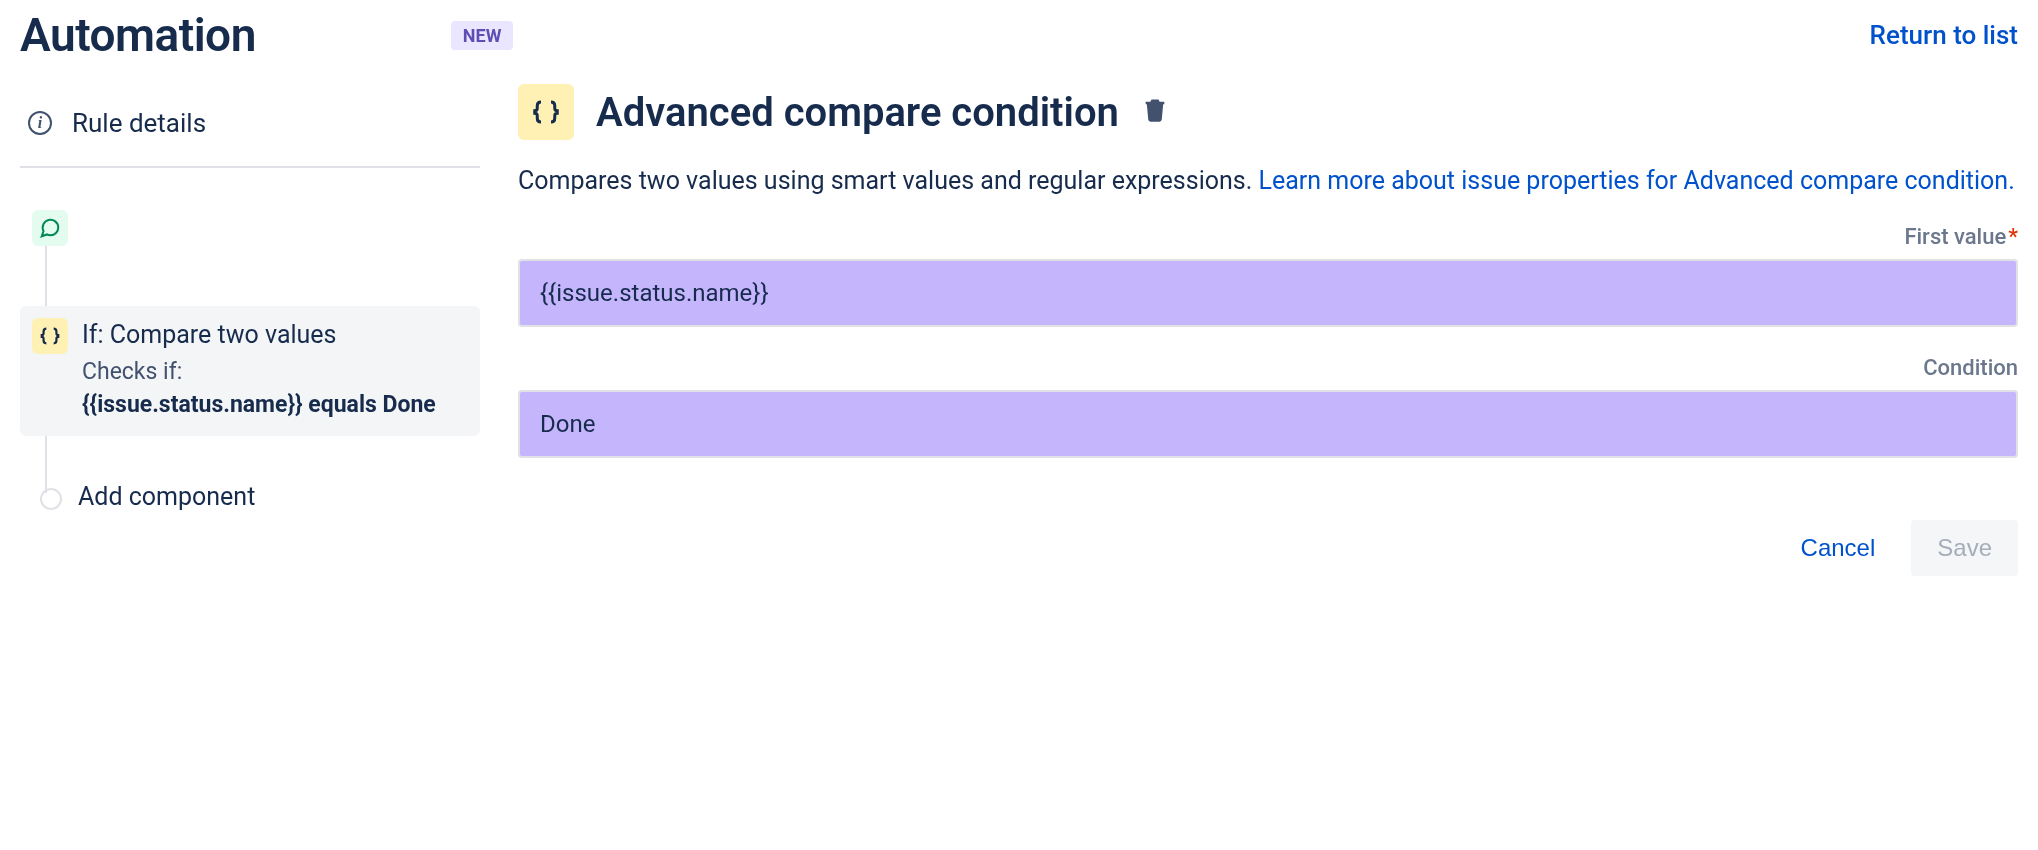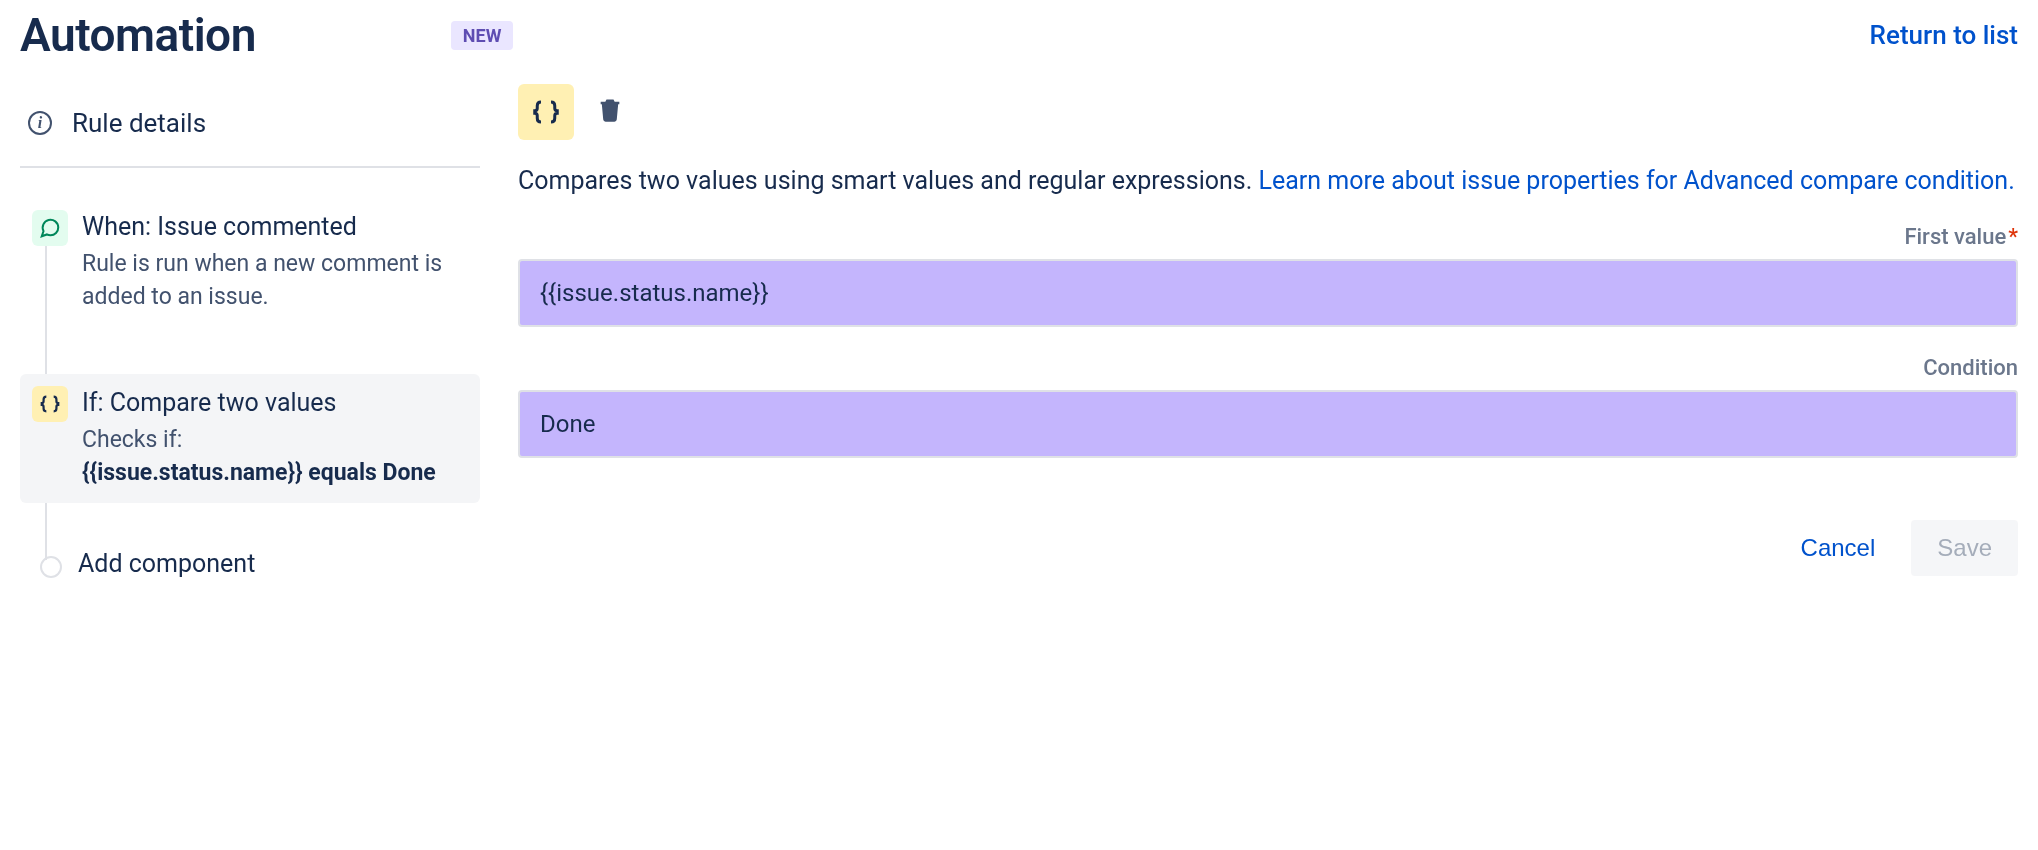--- a/index.html
+++ b/index.html
@@ -256,24 +256,20 @@
       </div>
 
       <div class="timeline">
         <div class="vline"></div>
 
         <div class="step">
           <div class="step-icon icon-green">
             <svg width="22" height="22" viewBox="0 0 24 24" fill="none" stroke="#00875A" stroke-width="2.2">
               <path d="M21 11.5a8.38 8.38 0 0 1-8.5 8.5 8.5 8.5 0 0 1-3.9-.95L3 21l1.95-5.6A8.5 8.5 0 1 1 21 11.5z"></path>
             </svg>
-          </div>
-          <div class="step-body">
-            <div class="step-title">When: Issue commented</div>
-            <div class="step-desc">Rule is run when a new comment is added to an issue.</div>
           </div>
         </div>
 
         <div class="step selected">
           <div class="step-icon icon-yellow">
             <svg class="braces-svg" viewBox="0 0 24 24" fill="none" stroke="#172B4D" stroke-width="2.4">
               <path d="M8 4c-2 0-3 1-3 3v2c0 1.5-.5 2-2 2v2c1.5 0 2 .5 2 2v2c0 2 1 3 3 3"></path>
               <path d="M16 4c2 0 3 1 3 3v2c0 1.5 .5 2 2 2v2c-1.5 0-2 .5-2 2v2c0 2-1 3-3 3"></path>
             </svg>
           </div>
@@ -295,20 +291,21 @@
     </aside>
 
     <main class="main">
       <div class="main-header">
         <div class="main-icon">
           <svg class="braces-svg big" viewBox="0 0 24 24" fill="none" stroke="#172B4D" stroke-width="2.4">
             <path d="M8 4c-2 0-3 1-3 3v2c0 1.5-.5 2-2 2v2c1.5 0 2 .5 2 2v2c0 2 1 3 3 3"></path>
             <path d="M16 4c2 0 3 1 3 3v2c0 1.5 .5 2 2 2v2c-1.5 0-2 .5-2 2v2c0 2-1 3-3 3"></path>
           </svg>
         </div>
+        <h2 class="main-title">Advanced compare condition</h2>
         <span class="trash-icon">
           <svg width="28" height="28" viewBox="0 0 24 24" fill="#42526E">
             <path d="M5 7h14l-1.2 13.2A2 2 0 0 1 15.8 22H8.2a2 2 0 0 1-2-1.8L5 7zM9 3h6l1 2h4v2H4V5h4l1-2z"></path>
           </svg>
         </span>
       </div>
 
       <p class="main-desc">
         <span>Compares two values using smart values and regular expressions. </span><a href="#">Learn more about issue properties for Advanced compare condition.</a>
       </p>

